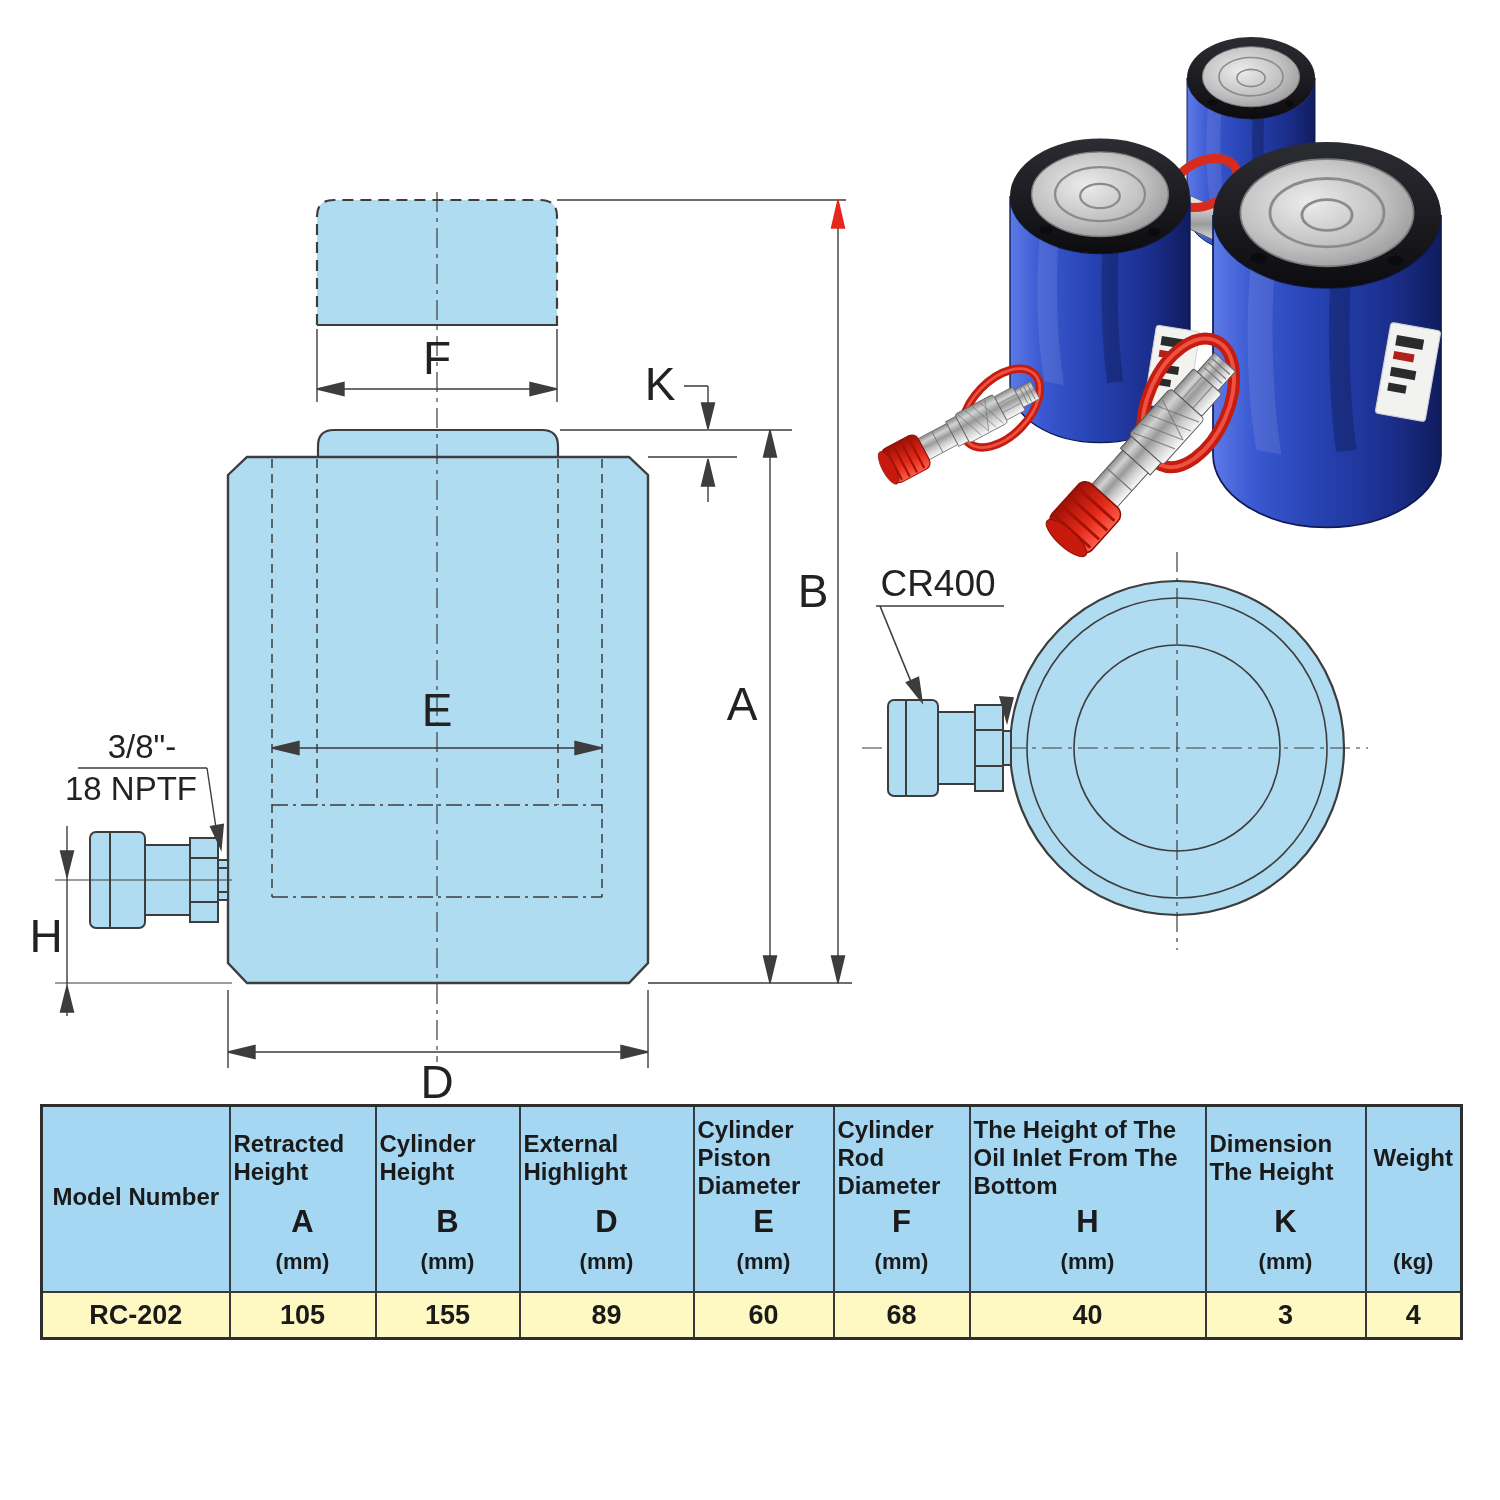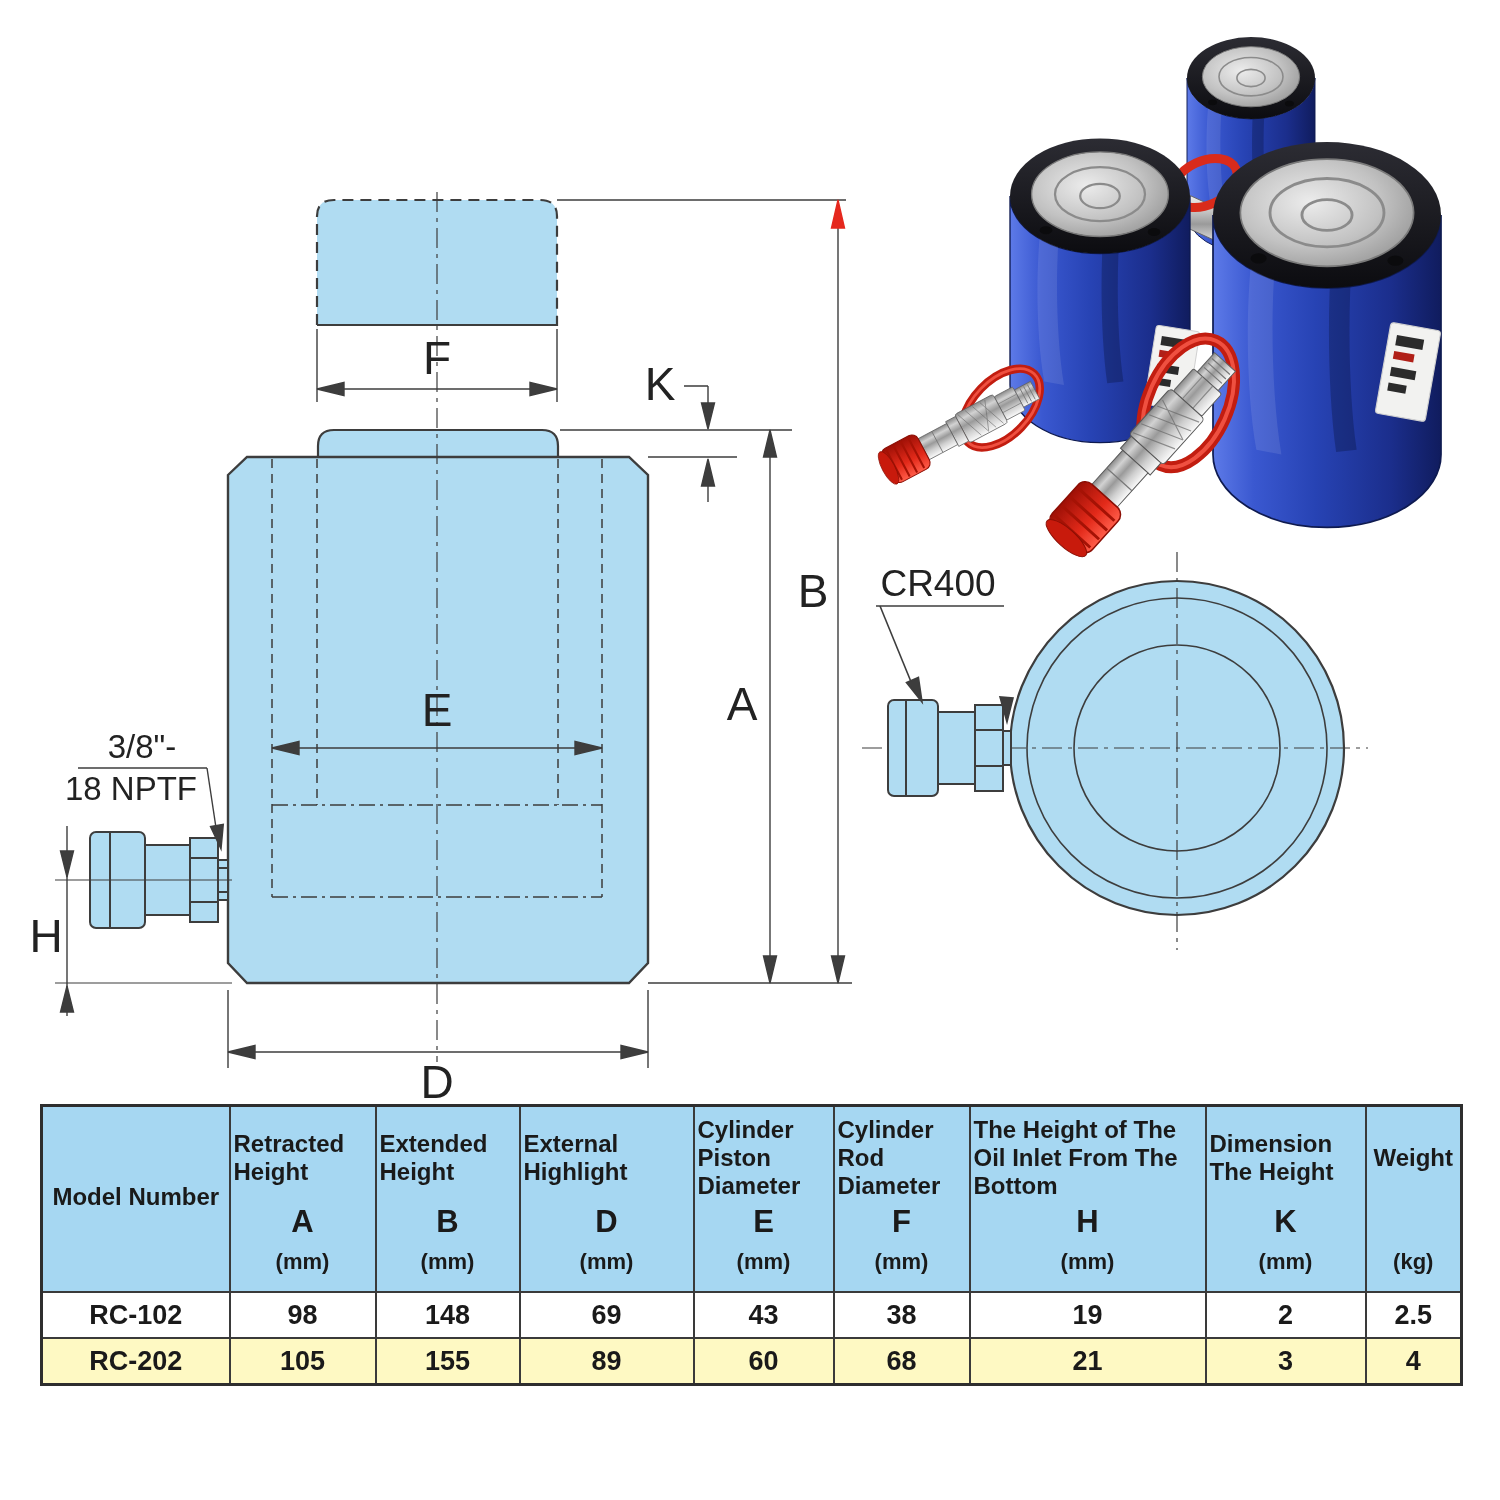--- a/index.html
+++ b/index.html
@@ -252,21 +252,21 @@
               <div class="t">
                 <span>Retracted Height</span>
               </div>
         <div class="l">A</div>
               <div class="u">(mm)</div>
             </div>
       </th>
       <th>
         <div class="hdr">
               <div class="t">
-                <span>Extended Height</span>
+                <span>Cylinder Height</span>
               </div>
         <div class="l">B</div>
               <div class="u">(mm)</div>
             </div>
       </th>
       <th>
         <div class="hdr">
               <div class="t">
                 <span>External Highlight</span>
               </div>
@@ -315,38 +315,27 @@
               <div class="t">
                 <span>Weight</span>
               </div>
         <div class="l"></div>
               <div class="u">(kg)</div>
             </div>
       </th>
     </tr>
   </thead>
   <tbody>
-    <tr>
-      <td>RC-102</td>
-      <td>98</td>
-      <td>148</td>
-      <td>69</td>
-      <td>43</td>
-      <td>38</td>
-      <td>19</td>
-      <td>2</td>
-      <td>2.5</td>
-    </tr>
     <tr class="alt">
       <td>RC-202</td>
       <td>105</td>
       <td>155</td>
       <td>89</td>
       <td>60</td>
       <td>68</td>
-      <td>21</td>
+      <td>40</td>
       <td>3</td>
       <td>4</td>
     </tr>
   </tbody>
 </table>
 
 </div>
 
 </body></html>

